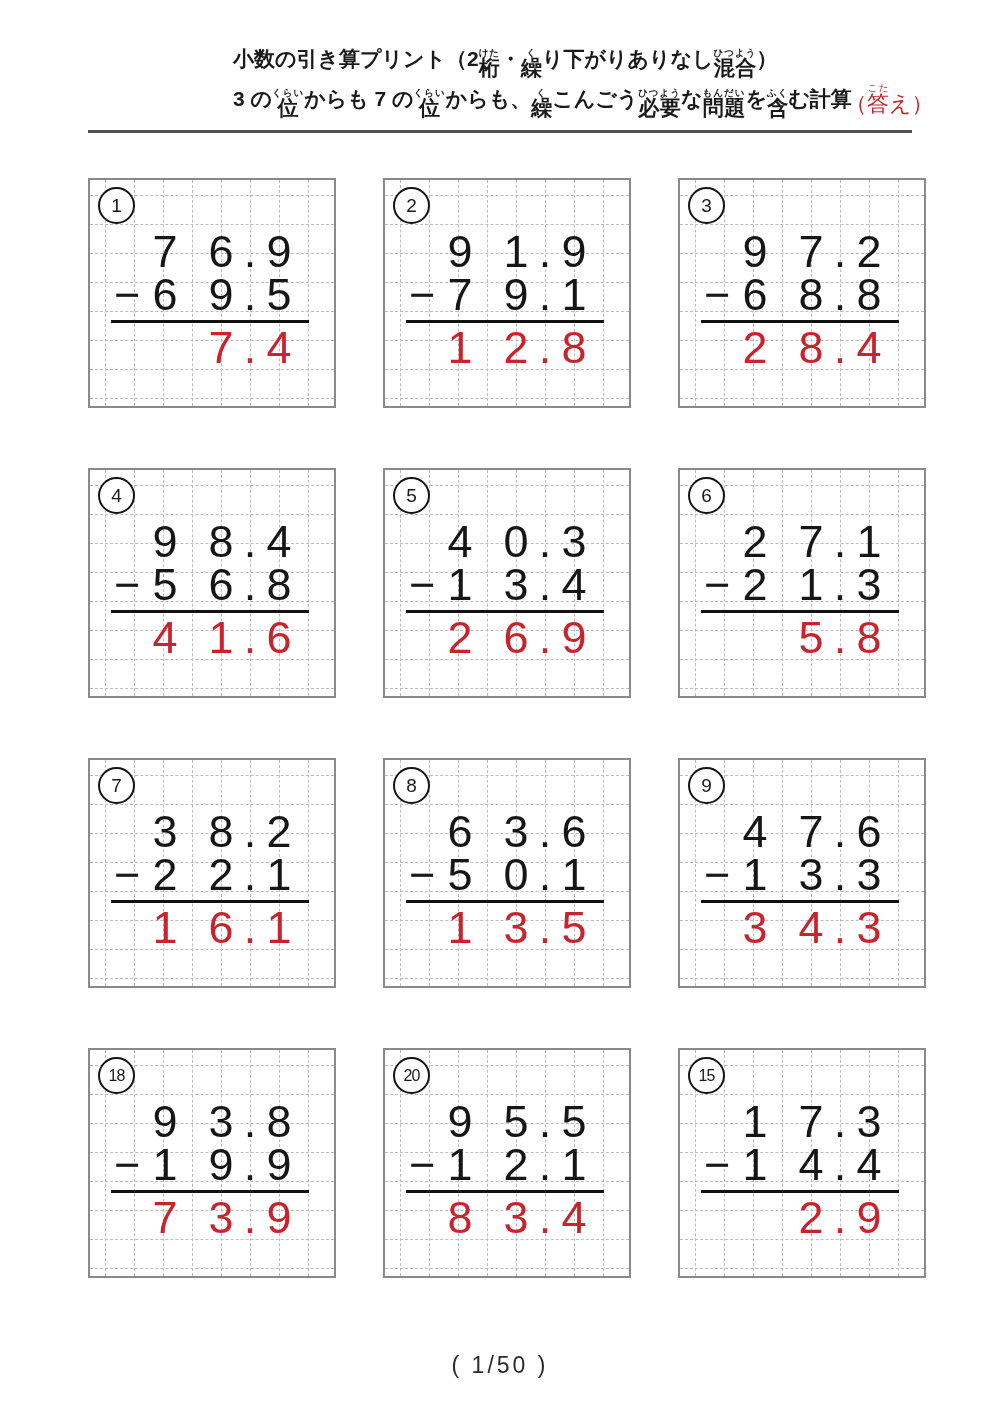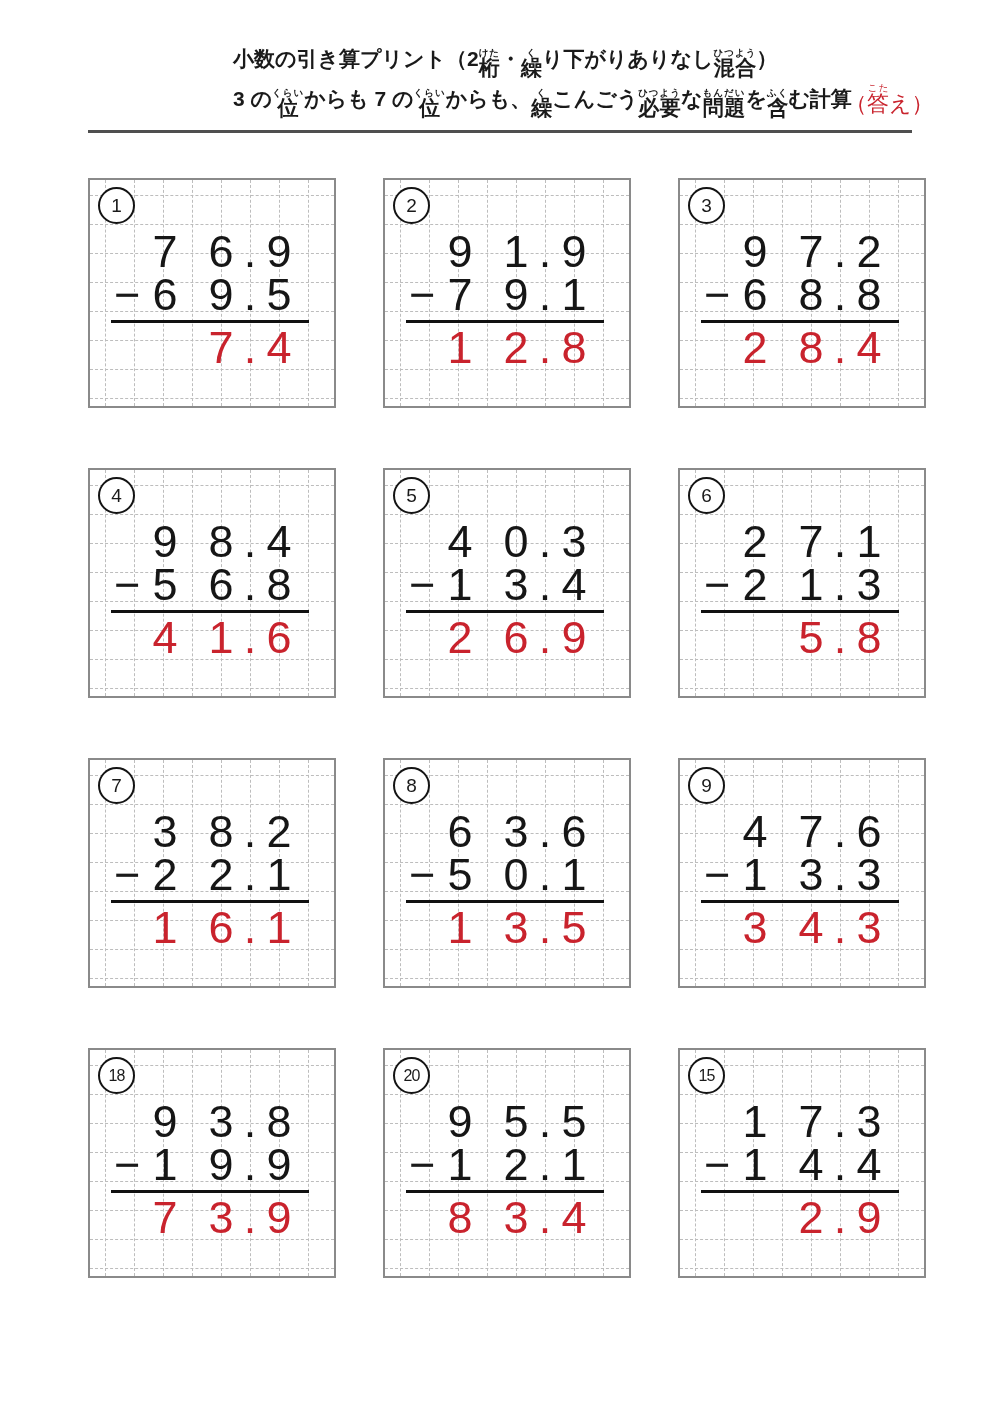--- a/index.html
+++ b/index.html
@@ -560,14 +560,15 @@
         <div class="gl h" style="top: 44px;"></div>
         <div class="gl h" style="top: 73px;"></div>
         <div class="gl h" style="top: 102px;"></div>
         <div class="gl h" style="top: 131px;"></div>
         <div class="gl h" style="top: 160px;"></div>
         <div class="gl h" style="top: 189px;"></div>
         <div class="gl h" style="top: 218px;"></div>
       </div>
     </div>
 
+  <div class="footer">( 1/50 )</div>
 
 </div>
 
 </body></html>

